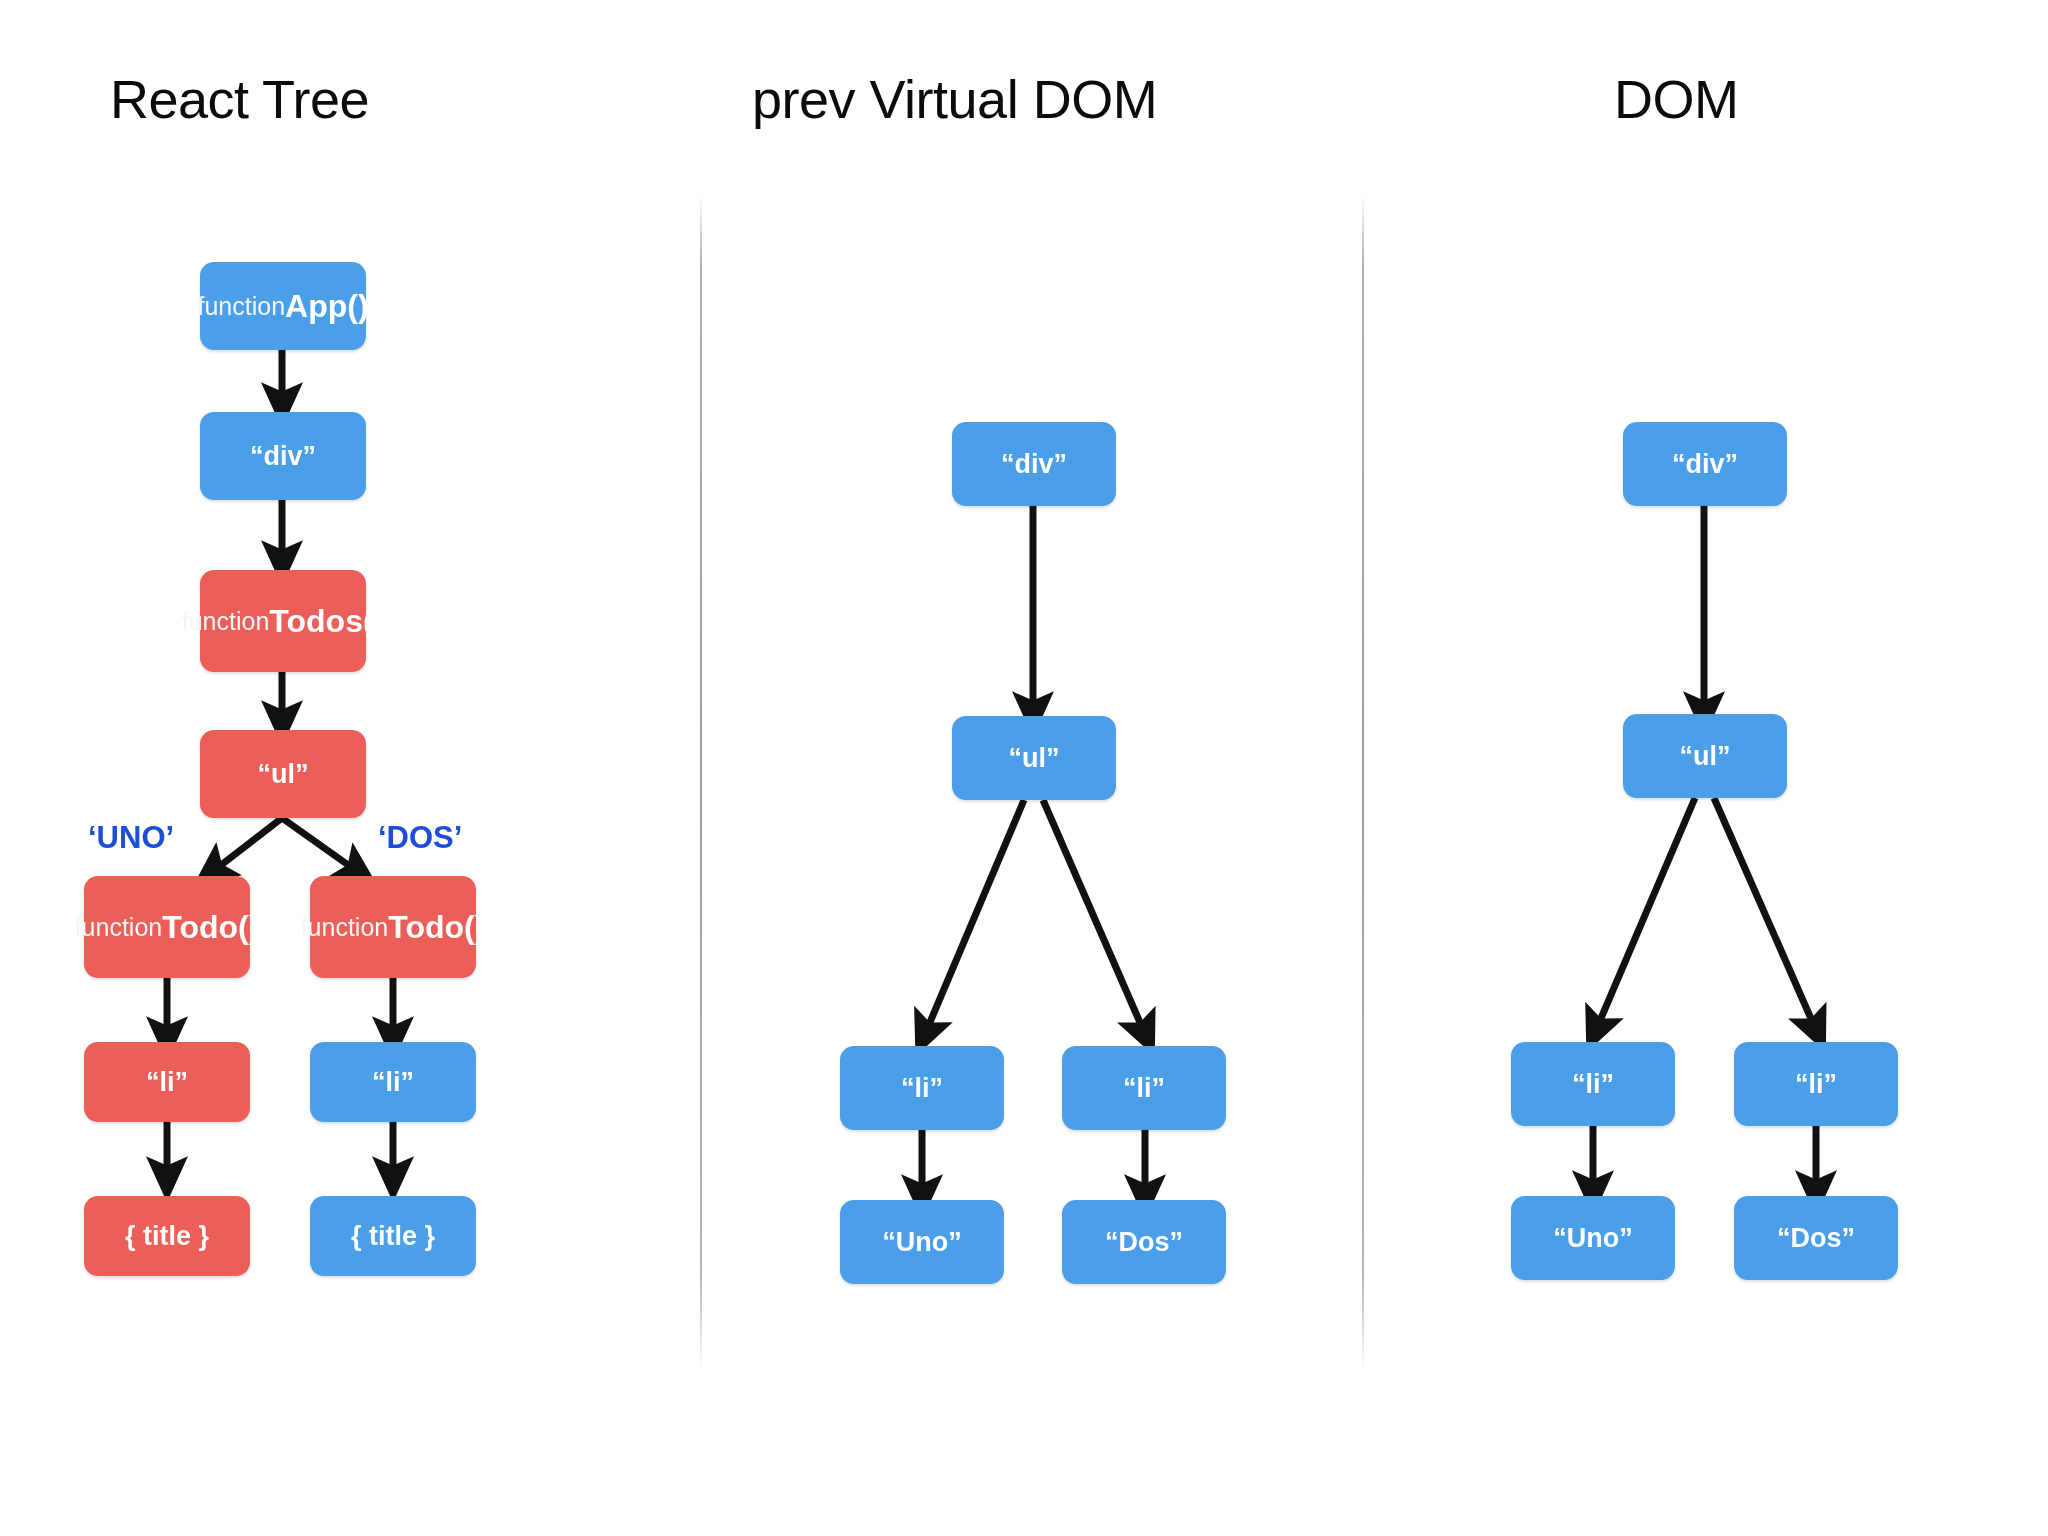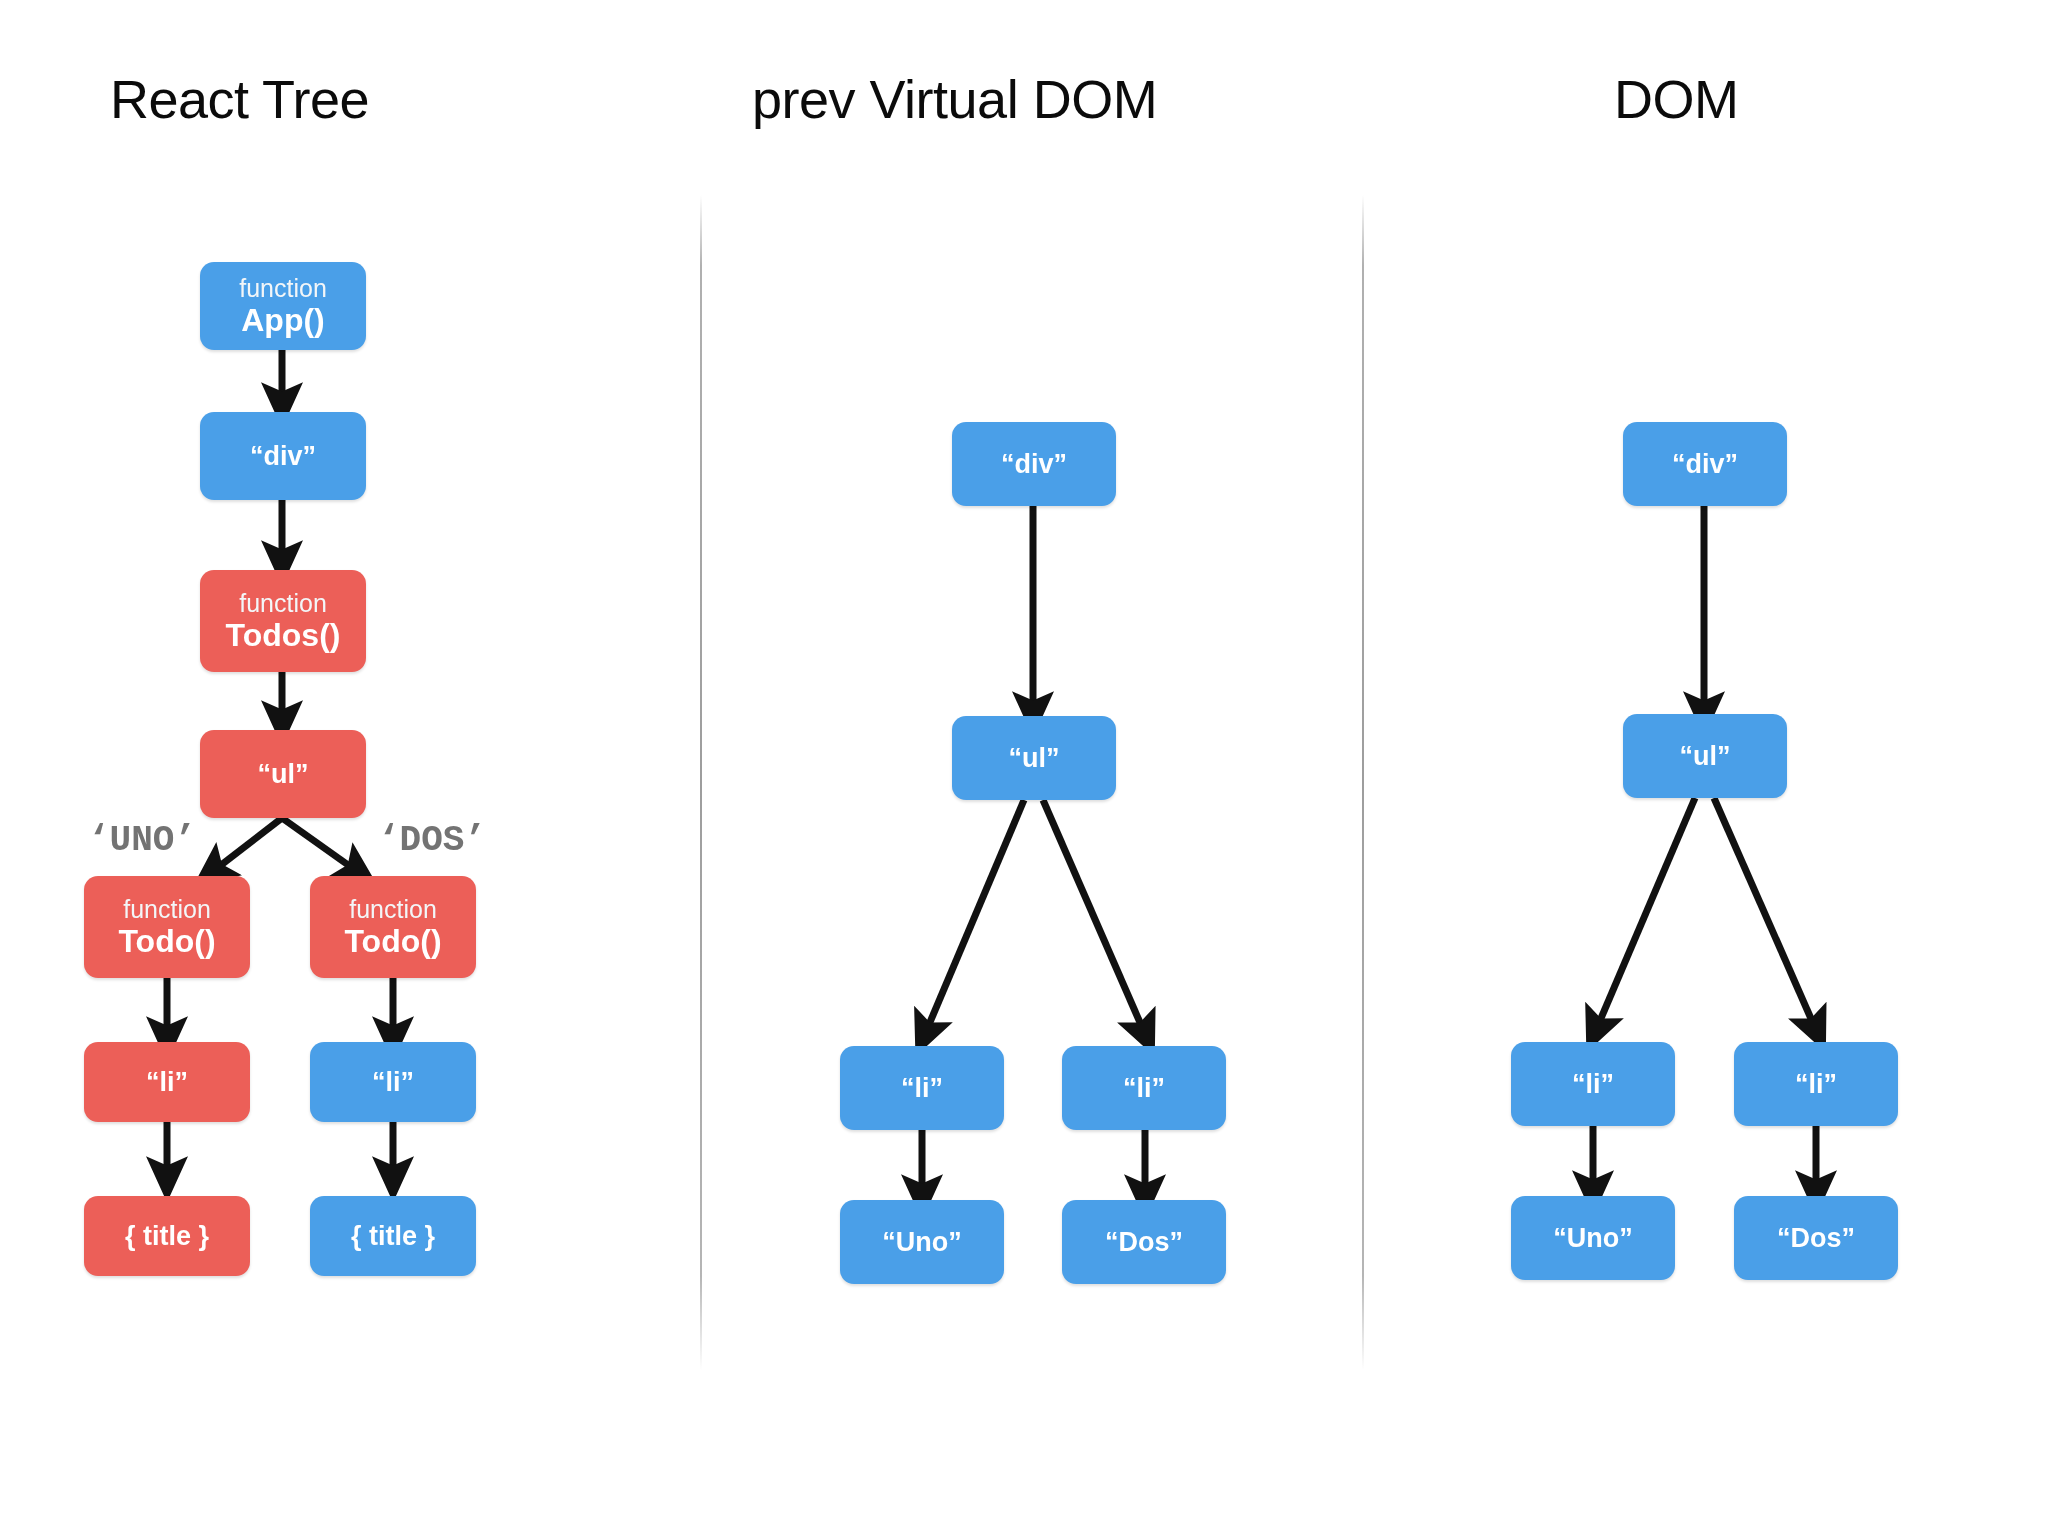--- a/index.html
+++ b/index.html
@@ -45,21 +45,20 @@
         rgba(150,150,150,0.7) 92%,
         rgba(170,170,170,0) 100%);
   }
   #divider-1 { left: 700px; }
   #divider-2 { left: 1362px; }
 
   
   .node {
     position: absolute;
     display: flex;
-    flex-direction: column;
     align-items: center;
     justify-content: center;
     border-radius: 14px;
     color: #ffffff;
     text-align: center;
     box-shadow: 0 2px 3px rgba(0,0,0,0.13);
     font-family: "Liberation Sans", sans-serif;
     z-index: 3;
   }
   .node.blue { background: #4A9FE8; }
@@ -80,24 +79,24 @@
   .node .lbl-tag {
     font-weight: 700;
     font-size: 27px;
     line-height: 1;
     color: #ffffff;
   }
 
   
   .edge-label {
     position: absolute;
-    font-family: Liberation Mono, monospace;
+    font-family: Liberation Sans, sans-serif;
     font-weight: 700;
-    font-size: 36px;
-    color: #737373;
+    font-size: 31px;
+    color: #1d4ed8;
     white-space: nowrap;
     z-index: 4;
   }
 
   
   #arrows {
     position: absolute;
     left: 0; top: 0;
     width: 2048px; height: 1536px;
     z-index: 2;

